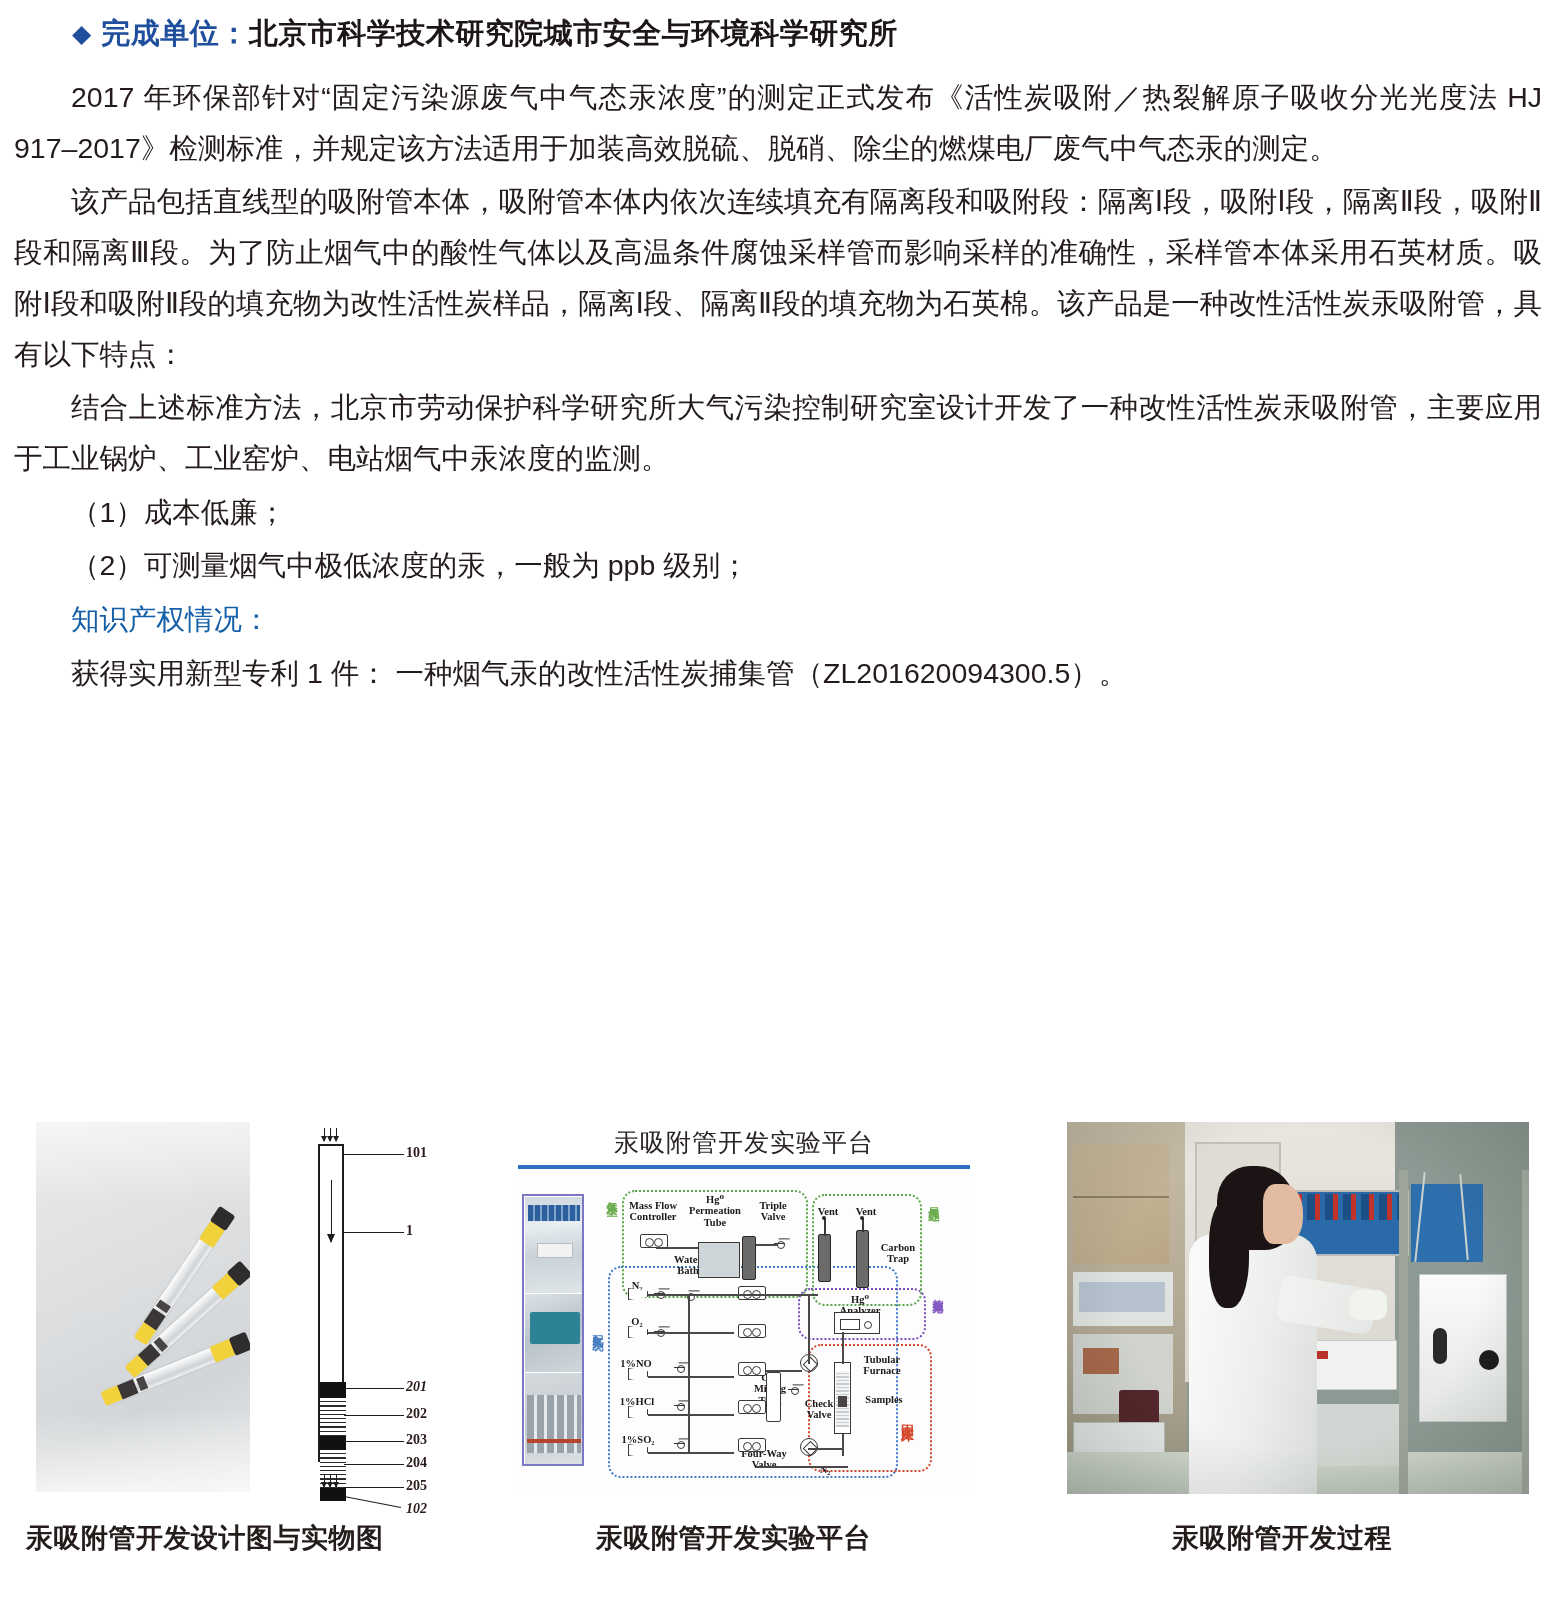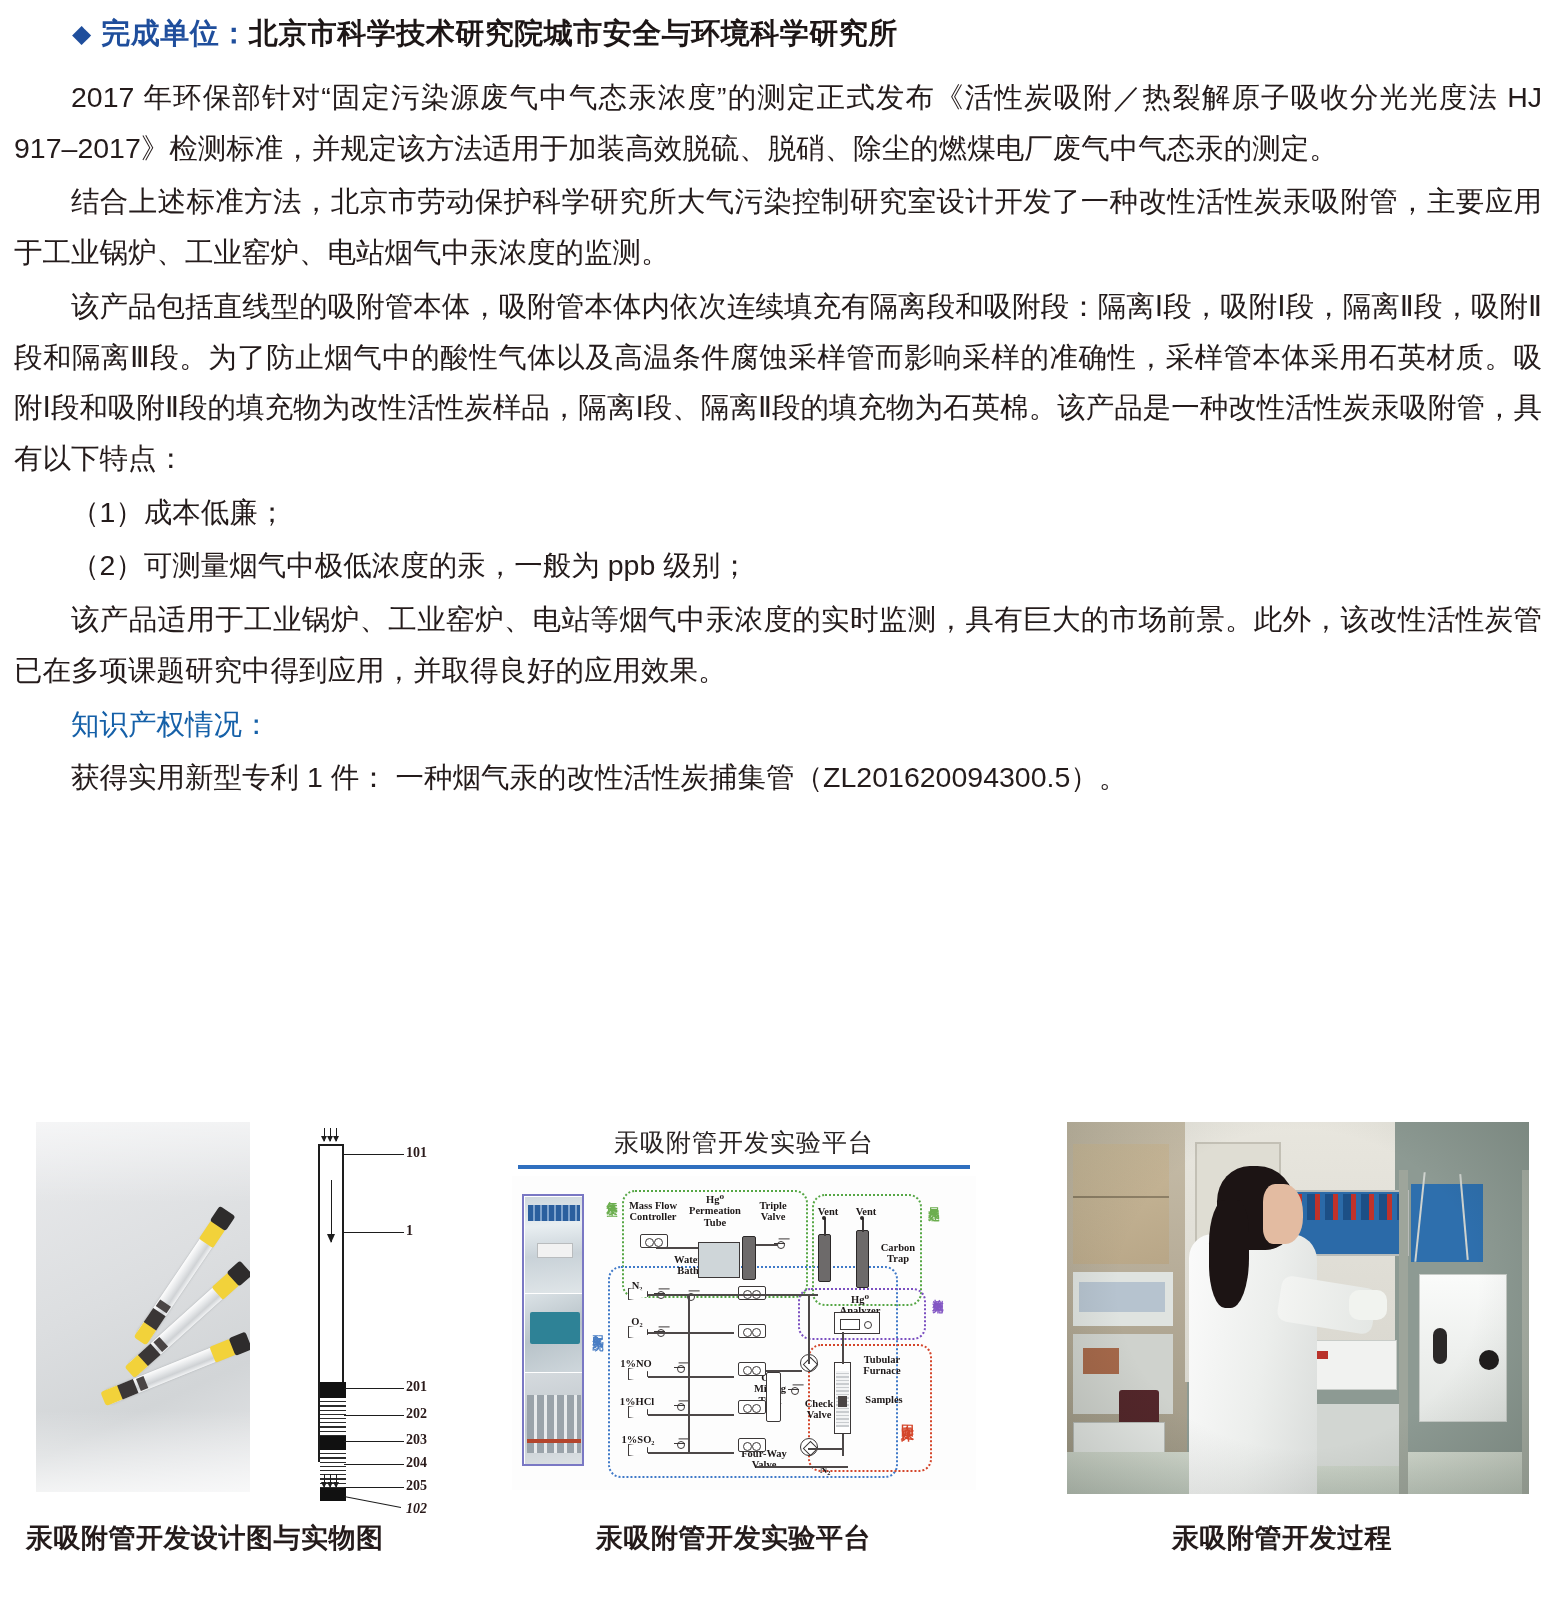--- a/index.html
+++ b/index.html
@@ -426,25 +426,24 @@
 <body>
 
 <div class="org-line">
   <span class="diamond">◆</span>
   <span class="org-label">完成单位：</span>
   <span class="org-name">北京市科学技术研究院城市安全与环境科学研究所</span>
 </div>
 
 <div class="doc-body">
   <p class="para">2017 年环保部针对“固定污染源废气中气态汞浓度”的测定正式发布《活性炭吸附／热裂解原子吸收分光光度法 HJ 917–2017》检测标准，并规定该方法适用于加装高效脱硫、脱硝、除尘的燃煤电厂废气中气态汞的测定。</p>
+  <p class="para">该产品包括直线型的吸附管本体，吸附管本体内依次连续填充有隔离段和吸附段：隔离Ⅰ段，吸附Ⅰ段，隔离Ⅱ段，吸附Ⅱ段和隔离Ⅲ段。为了防止烟气中的酸性气体以及高温条件腐蚀采样管而影响采样的准确性，采样管本体采用石英材质。吸附Ⅰ段和吸附Ⅱ段的填充物为改性活性炭样品，隔离Ⅰ段、隔离Ⅱ段的填充物为石英棉。该产品是一种改性活性炭汞吸附管，具有以下特点：</p>
   <p class="para">结合上述标准方法，北京市劳动保护科学研究所大气污染控制研究室设计开发了一种改性活性炭汞吸附管，主要应用于工业锅炉、工业窑炉、电站烟气中汞浓度的监测。</p>
-  <p class="para">该产品包括直线型的吸附管本体，吸附管本体内依次连续填充有隔离段和吸附段：隔离Ⅰ段，吸附Ⅰ段，隔离Ⅱ段，吸附Ⅱ段和隔离Ⅲ段。为了防止烟气中的酸性气体以及高温条件腐蚀采样管而影响采样的准确性，采样管本体采用石英材质。吸附Ⅰ段和吸附Ⅱ段的填充物为改性活性炭样品，隔离Ⅰ段、隔离Ⅱ段的填充物为石英棉。该产品是一种改性活性炭汞吸附管，具有以下特点：</p>
   <p class="item">（1）成本低廉；</p>
   <p class="item">（2）可测量烟气中极低浓度的汞，一般为 ppb 级别；</p>
-  <p class="para">该产品适用于工业锅炉、工业窑炉、电站等烟气中汞浓度的实时监测，具有巨大的市场前景。此外，该改性活性炭管已在多项课题研究中得到应用，并取得良好的应用效果。</p>
   <p class="blue-head">知识产权情况：</p>
   <p class="item">获得实用新型专利 1 件： 一种烟气汞的改性活性炭捕集管（ZL201620094300.5）。</p>
 </div>
 
 <div class="figs">
 
   <div class="fig">
     <div class="tubes-photo">
       <div class="tube" style="left:40px; top:84px; transform: rotate(-56deg);">
         <div class="glass"></div>
@@ -496,21 +495,21 @@
       <div class="lead" style="left:44px;  top:110px; width:60px;"></div>
       <div class="lead" style="left:44px;  top:266px; width:60px;"></div>
       <div class="lead" style="left:44px;  top:293px; width:60px;"></div>
       <div class="lead" style="left:44px;  top:319px; width:60px;"></div>
       <div class="lead" style="left:44px;  top:342px; width:60px;"></div>
       <div class="lead" style="left:44px;  top:365px; width:60px;"></div>
       <div class="lead" style="left:44px;  top:374px; width:58px; transform:rotate(11deg); transform-origin:0 50%;"></div>
 
       <span class="lead-label" style="left:106px; top:23px;">101</span>
       <span class="lead-label" style="left:106px; top:101px;">1</span>
-      <span class="lead-label" style="left:106px; top:257px;">201</span>
+      <span class="lead-label" style="left:106px; top:257px;font-style:italic;">201</span>
       <span class="lead-label" style="left:106px; top:284px;">202</span>
       <span class="lead-label" style="left:106px; top:310px;text-align:center;">203</span>
       <span class="lead-label" style="left:106px; top:333px;">204</span>
       <span class="lead-label" style="left:106px; top:356px;">205</span>
       <span class="lead-label" style="left:106px; top:379px;font-style:italic;">102</span>
     </div>
 
     <div class="fig-caption" style="left:26px; top:408px;text-align:right;">汞吸附管开发设计图与实物图</div>
   </div>
 

